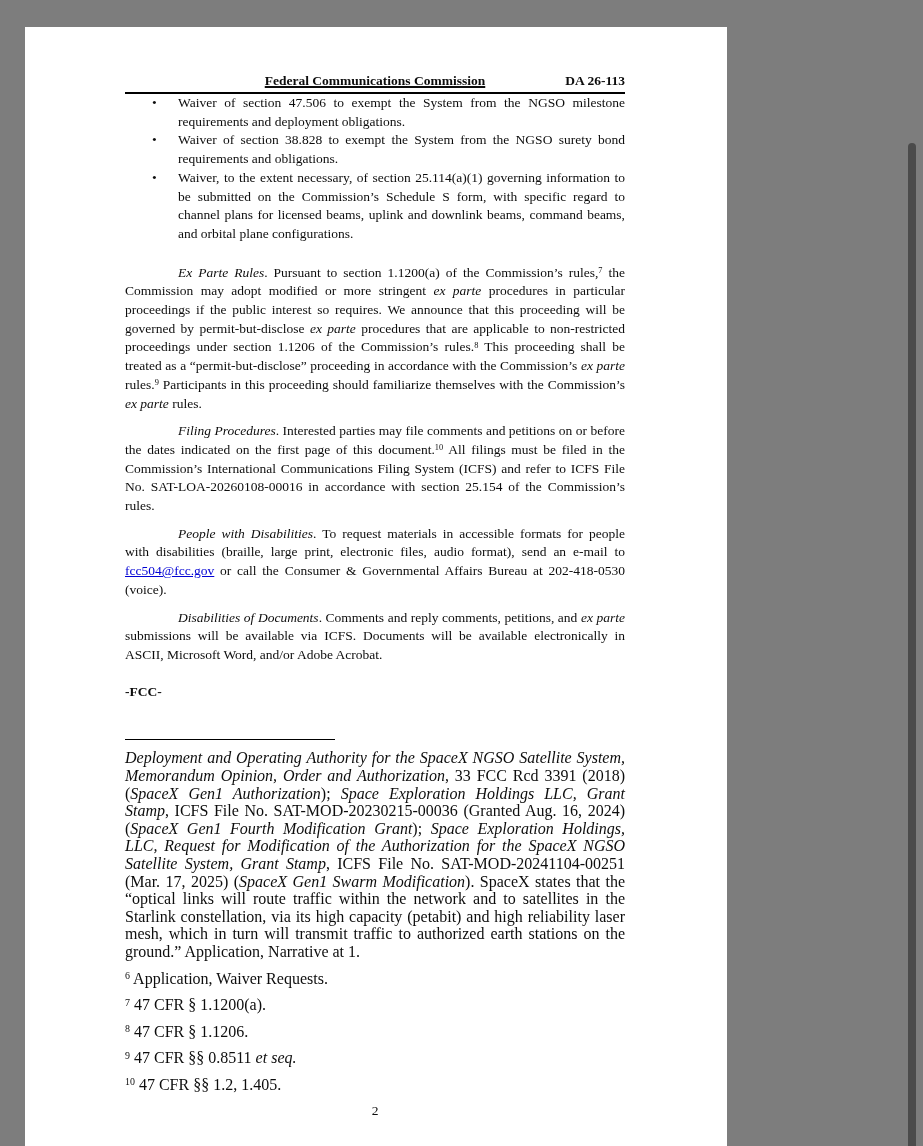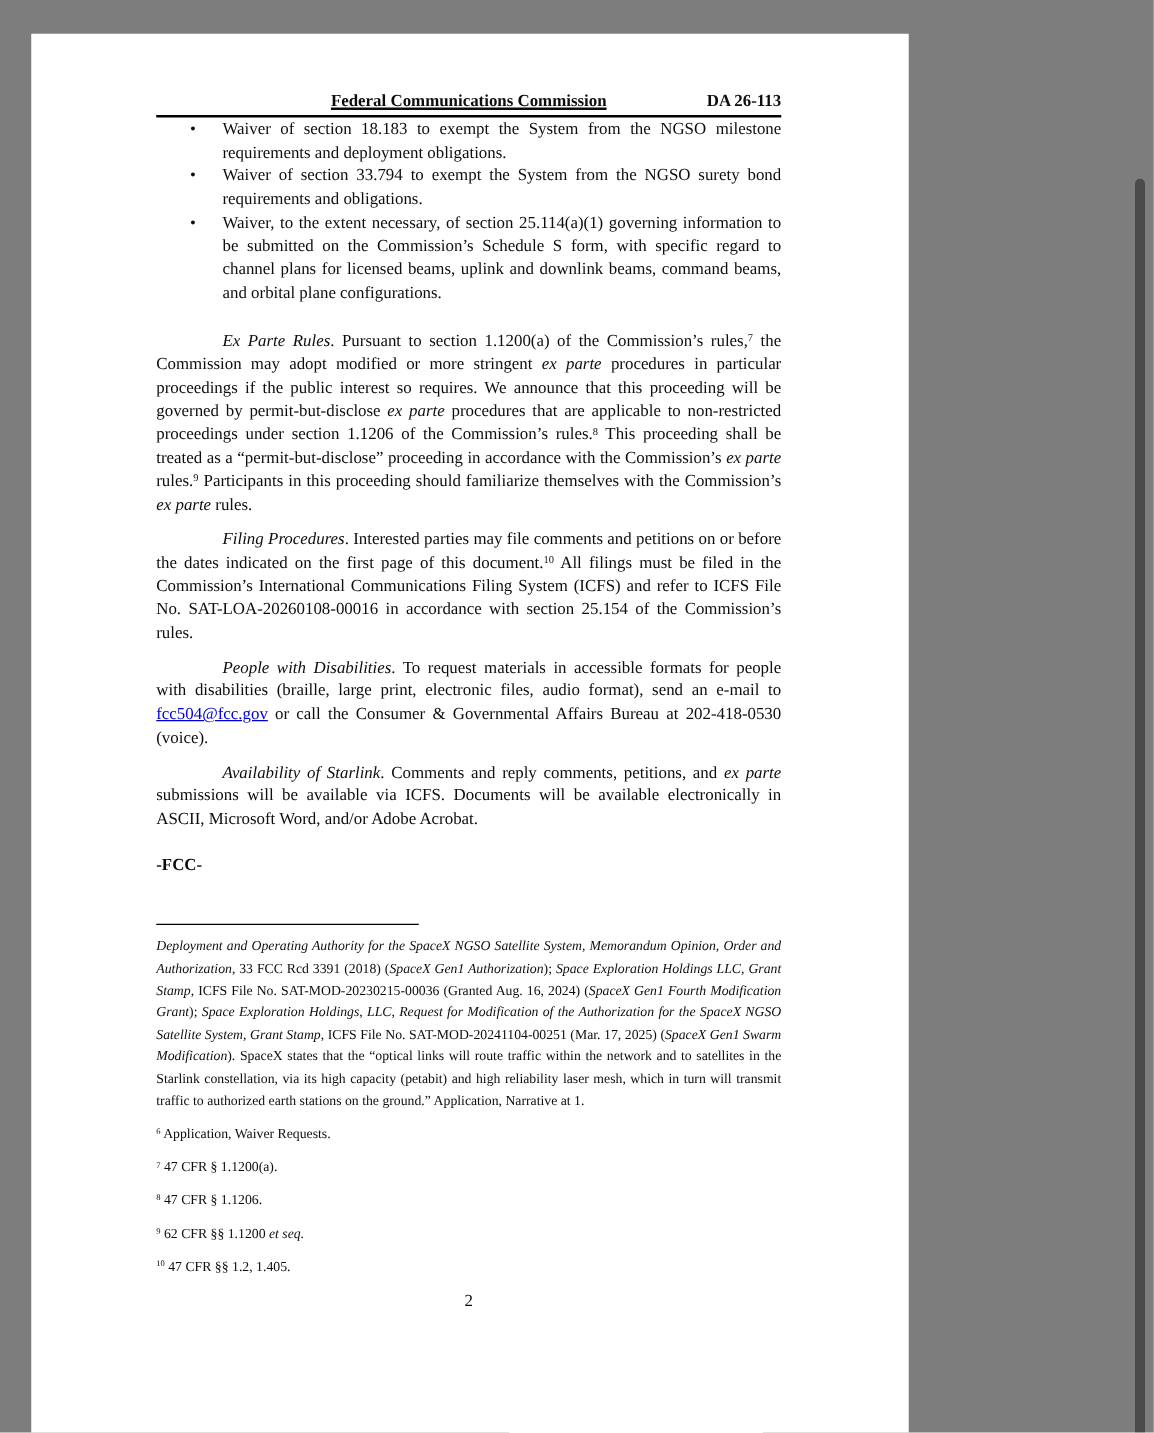--- a/index.html
+++ b/index.html
@@ -73,21 +73,21 @@
     font-weight:bold;
     margin:18px 0 0 0;
   }
   .fn-sep{
     width:210px;
     border-top:1.5px solid #000;
     margin-top:38px;
     margin-bottom:9px;
   }
   p.fn{
-    font-size:11px;
+    font-size:16px;
     line-height:17.6px;
     text-align:justify;
     margin:0 0 9px 0;
   }
   .page-num{
     text-align:center;
     margin-top:7px;
   }
   .scrollbar-track{
     position:absolute;
@@ -111,43 +111,43 @@
   <div class="content">
 
     <div class="doc-header">
       <span class="hdr-title">Federal Communications Commission</span>
       <span class="hdr-right">DA 26-113</span>
     </div>
 
 
 
     <ul class="waivers">
-      <li>Waiver of section 18.183 to exempt the System from the NGSO milestone requirements and deployment obligations.</li>
-      <li>Waiver of section 33.794 to exempt the System from the NGSO surety bond requirements and obligations.</li>
+      <li>Waiver of section 47.506 to exempt the System from the NGSO milestone requirements and deployment obligations.</li>
+      <li>Waiver of section 38.828 to exempt the System from the NGSO surety bond requirements and obligations.</li>
       <li>Waiver, to the extent necessary, of section 25.114(a)(1) governing information to be submitted on the Commission’s Schedule S form, with specific regard to channel plans for licensed beams, uplink and downlink beams, command beams, and orbital plane configurations.</li>
     </ul>
 
     <p class="para indent"><span class="it">Ex Parte Rules</span><span>.  Pursuant to section 1.1200(a) of the Commission’s rules,</span><sup>7</sup><span> the Commission may adopt modified or more stringent </span><span class="it">ex parte</span><span> procedures in particular proceedings if the public interest so requires.  We announce that this proceeding will be governed by permit-but-disclose </span><span class="it">ex parte</span><span> procedures that are applicable to non-restricted proceedings under section 1.1206 of the Commission’s rules.</span><sup>8</sup><span>  This proceeding shall be treated as a “permit-but-disclose” proceeding in accordance with the Commission’s </span><span class="it">ex parte</span><span> rules.</span><sup>9</sup><span>  Participants in this proceeding should familiarize themselves with the Commission’s </span><span class="it">ex parte</span><span> rules.</span></p>
 
     <p class="para indent"><span class="it">Filing Procedures</span><span>.  Interested parties may file comments and petitions on or before the dates indicated on the first page of this document.</span><sup>10</sup><span>  All filings must be filed in the Commission’s International Communications Filing System (ICFS) and refer to ICFS File No. SAT-LOA-20260108-00016 in accordance with section 25.154 of the Commission’s rules.</span></p>
 
     <p class="para indent"><span class="it">People with Disabilities</span><span>.  To request materials in accessible formats for people with disabilities (braille, large print, electronic files, audio format), send an e-mail to </span><span class="lnk">fcc504@fcc.gov</span><span> or call the Consumer &amp; Governmental Affairs Bureau at 202-418-0530 (voice).</span></p>
 
-    <p class="para indent"><span class="it">Availability of Starlink</span><span>.  Comments and reply comments, petitions, and </span><span class="it">ex parte</span><span> submissions will be available via ICFS.  Documents will be available electronically in ASCII, Microsoft Word, and/or Adobe Acrobat.</span></p>
+    <p class="para indent"><span class="it">Disabilities of Documents</span><span>.  Comments and reply comments, petitions, and </span><span class="it">ex parte</span><span> submissions will be available via ICFS.  Documents will be available electronically in ASCII, Microsoft Word, and/or Adobe Acrobat.</span></p>
 
     <p class="fcc-sig">-FCC-</p>
 
     <div class="fn-sep"></div>
 
     <p class="fn"><span class="it">Deployment and Operating Authority for the SpaceX NGSO Satellite System, Memorandum Opinion, Order and Authorization</span><span>, 33 FCC Rcd 3391 (2018) (</span><span class="it">SpaceX Gen1 Authorization</span><span>); </span><span class="it">Space Exploration Holdings LLC, Grant Stamp</span><span>, ICFS File No. SAT-MOD-20230215-00036 (Granted Aug. 16, 2024) (</span><span class="it">SpaceX Gen1 Fourth Modification Grant</span><span>); </span><span class="it">Space Exploration Holdings, LLC, Request for Modification of the Authorization for the SpaceX NGSO Satellite System, Grant Stamp</span><span>, ICFS File No. SAT-MOD-20241104-00251 (Mar. 17, 2025) (</span><span class="it">SpaceX Gen1 Swarm Modification</span><span>).  SpaceX states that the “optical links will route traffic within the network and to satellites in the Starlink constellation, via its high capacity (petabit) and high reliability laser mesh, which in turn will transmit traffic to authorized earth stations on the ground.”  Application, Narrative at 1.</span></p>
 
     <p class="fn"><sup>6</sup><span> Application, Waiver Requests.</span></p>
     <p class="fn"><sup>7</sup><span> 47 CFR § 1.1200(a).</span></p>
     <p class="fn"><sup>8</sup><span> 47 CFR § 1.1206.</span></p>
-    <p class="fn"><sup>9</sup><span> 62 CFR §§ 1.1200 </span><span class="it">et seq.</span></p>
+    <p class="fn"><sup>9</sup><span> 47 CFR §§ 0.8511 </span><span class="it">et seq.</span></p>
     <p class="fn"><sup>10</sup><span> 47 CFR §§ 1.2, 1.405.</span></p>
 
     <p class="page-num">2</p>
 
   </div>
 </div>
 
 <div class="scrollbar-track">
   <div class="scrollbar-thumb"></div>
 </div>

